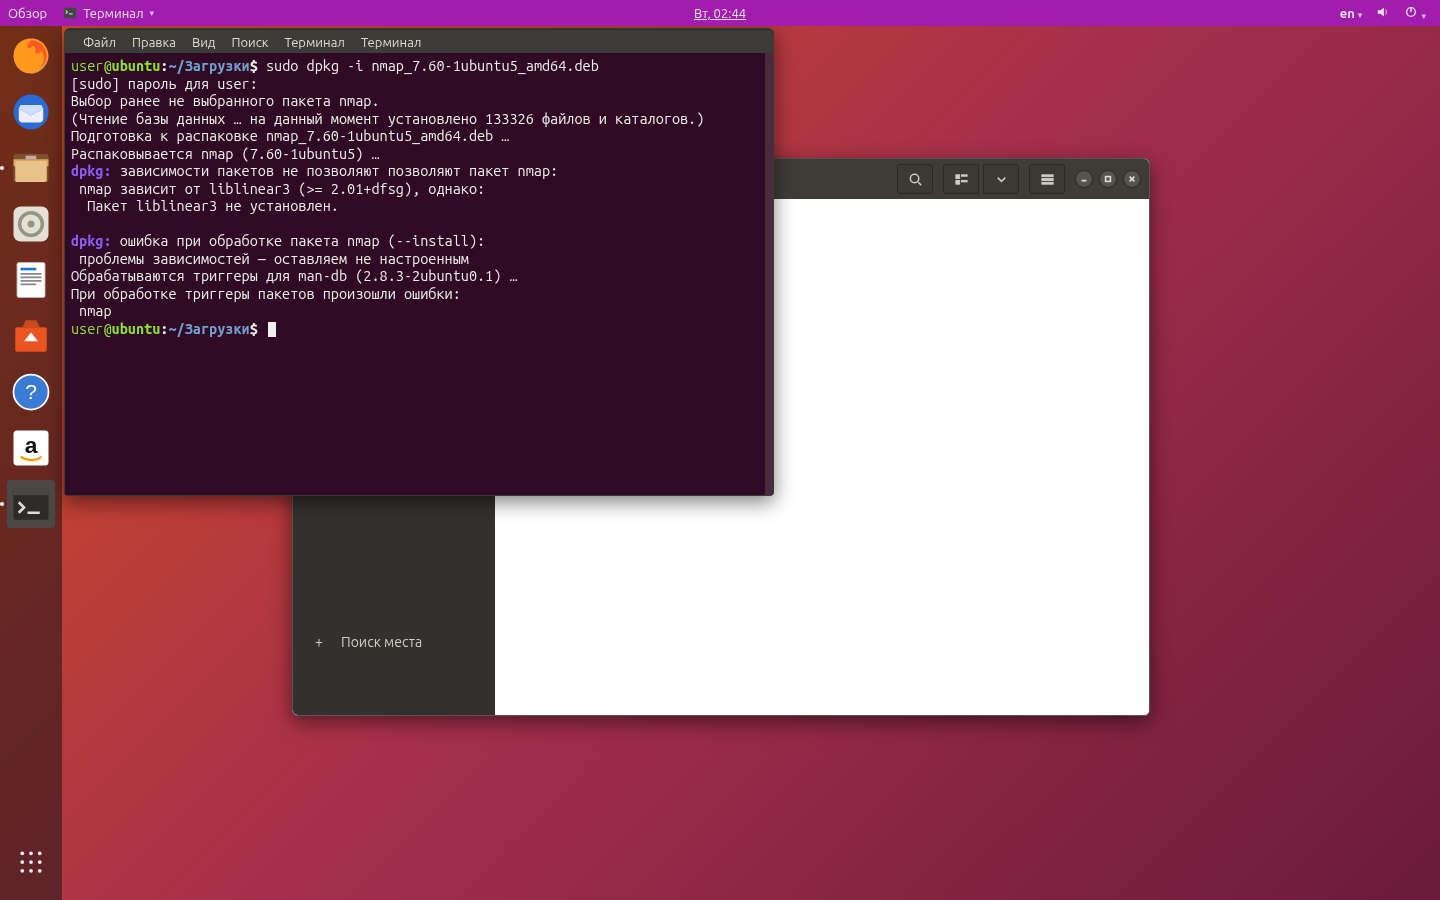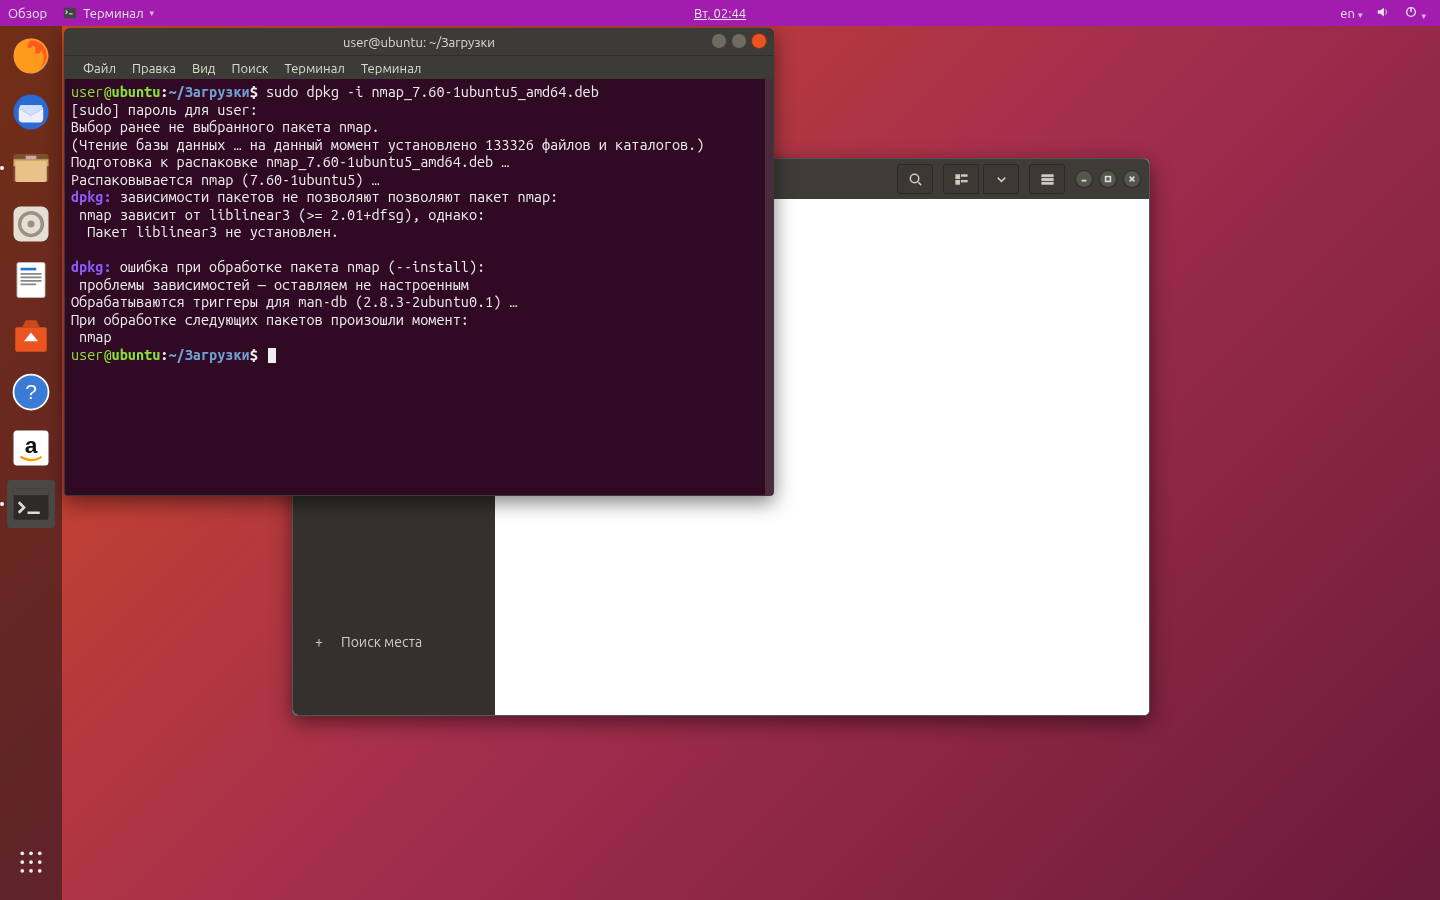--- a/index.html
+++ b/index.html
@@ -3,21 +3,21 @@
 <meta charset="utf-8">
 <style>
   * { box-sizing: border-box; margin: 0; padding: 0; }
   html, body { width: 1440px; height: 900px; overflow: hidden; font-family: "Ubuntu", "DejaVu Sans", sans-serif; }
   body { background: linear-gradient(135deg, #d94f1a 0%, #a52f4d 50%, #6a1a3a 100%); position: relative; }
 
   
   .top-panel { position: absolute; top: 0; left: 0; right: 0; height: 26px; background: #a21caf; color: #e6e6e6; display: flex; align-items: center; font-size: 13px; z-index: 100; }
   .top-panel .left { display: flex; align-items: center; gap: 6px; padding-left: 8px; }
   .top-panel .center { position: absolute; left: 50%; transform: translateX(-50%); text-decoration: underline; }
-  .top-panel .right { margin-left: auto; display: flex; align-items: center; gap: 14px; padding-right: 14px; }
+  .top-panel .right { margin-left: auto; display: flex; align-items: center; gap: 14px; padding-right: 14px; font-weight: bold; }
   .top-panel .app { display: flex; align-items: center; gap: 6px; padding-left: 10px; }
   .top-panel .tri { font-size: 9px; opacity: .8; }
   .top-panel svg { width: 14px; height: 14px; fill: #e6e6e6; }
 
   
   .dock { position: absolute; top: 26px; left: 0; bottom: 0; width: 62px; background: rgba(30,20,20,0.55); display: flex; flex-direction: column; align-items: center; padding-top: 6px; gap: 8px; z-index: 50; }
   .dock-item { width: 48px; height: 48px; border-radius: 8px; display: flex; align-items: center; justify-content: center; position: relative; }
   .dock-item.active::before { content:""; position:absolute; left:-7px; top:50%; transform:translateY(-50%); width:4px; height:4px; background:#fff; border-radius:50%; }
   .dock-item.running::before { content:""; position:absolute; left:-7px; top:50%; transform:translateY(-50%); width:4px; height:4px; background:#fff; border-radius:50%; }
   .dock .spacer { flex: 1; }
@@ -231,28 +231,20 @@
     <div style="height:426px"></div>
     <div class="side-item">
       <span class="plus">+</span>
       <span>Поиск места</span>
     </div>
   </div>
   <div class="files-content"></div>
 </div>
 
 <div class="terminal">
-  <div class="term-titlebar">
-    <span>user@ubuntu: ~/Загрузки</span>
-    <div class="controls">
-      <div class="win-btn min"></div>
-      <div class="win-btn max"></div>
-      <div class="win-btn close"></div>
-    </div>
-  </div>
   <div class="term-menubar">
     <span>Файл</span>
     <span>Правка</span>
     <span>Вид</span>
     <span>Поиск</span>
     <span>Терминал</span>
     <span>Терминал</span>
   </div>
   <div class="term-body"><span class="p-user">user</span><span class="p-user">@</span><span class="p-host">ubuntu</span><span class="p-colon">:</span><span class="p-path">~/Загрузки</span><span class="p-dollar">$</span> <span>sudo dpkg -i nmap_7.60-1ubuntu5_amd64.deb</span>
 <span>[sudo] пароль для user:</span>
@@ -260,18 +252,18 @@
 <span>(Чтение базы данных … на данный момент установлено 133326 файлов и каталогов.)</span>
 <span>Подготовка к распаковке nmap_7.60-1ubuntu5_amd64.deb …</span>
 <span>Распаковывается nmap (7.60-1ubuntu5) …</span>
 <span class="p-bold">dpkg:</span><span> зависимости пакетов не позволяют позволяют пакет nmap:</span>
 <span> nmap зависит от liblinear3 (&gt;= 2.01+dfsg), однако:</span>
 <span>  Пакет liblinear3 не установлен.</span>
 <span></span>
 <span class="p-bold">dpkg:</span><span> ошибка при обработке пакета nmap (--install):</span>
 <span> проблемы зависимостей — оставляем не настроенным</span>
 <span>Обрабатываются триггеры для man-db (2.8.3-2ubuntu0.1) …</span>
-<span>При обработке следующих пакетов произошли момент:</span>
+<span>При обработке триггеры пакетов произошли ошибки:</span>
 <span> nmap</span>
 <span class="p-user">user</span><span class="p-user">@</span><span class="p-host">ubuntu</span><span class="p-colon">:</span><span class="p-path">~/Загрузки</span><span class="p-dollar">$</span> <span class="cursor"></span>
     <div class="scroll"></div>
   </div>
 </div>
 
 </body></html>

